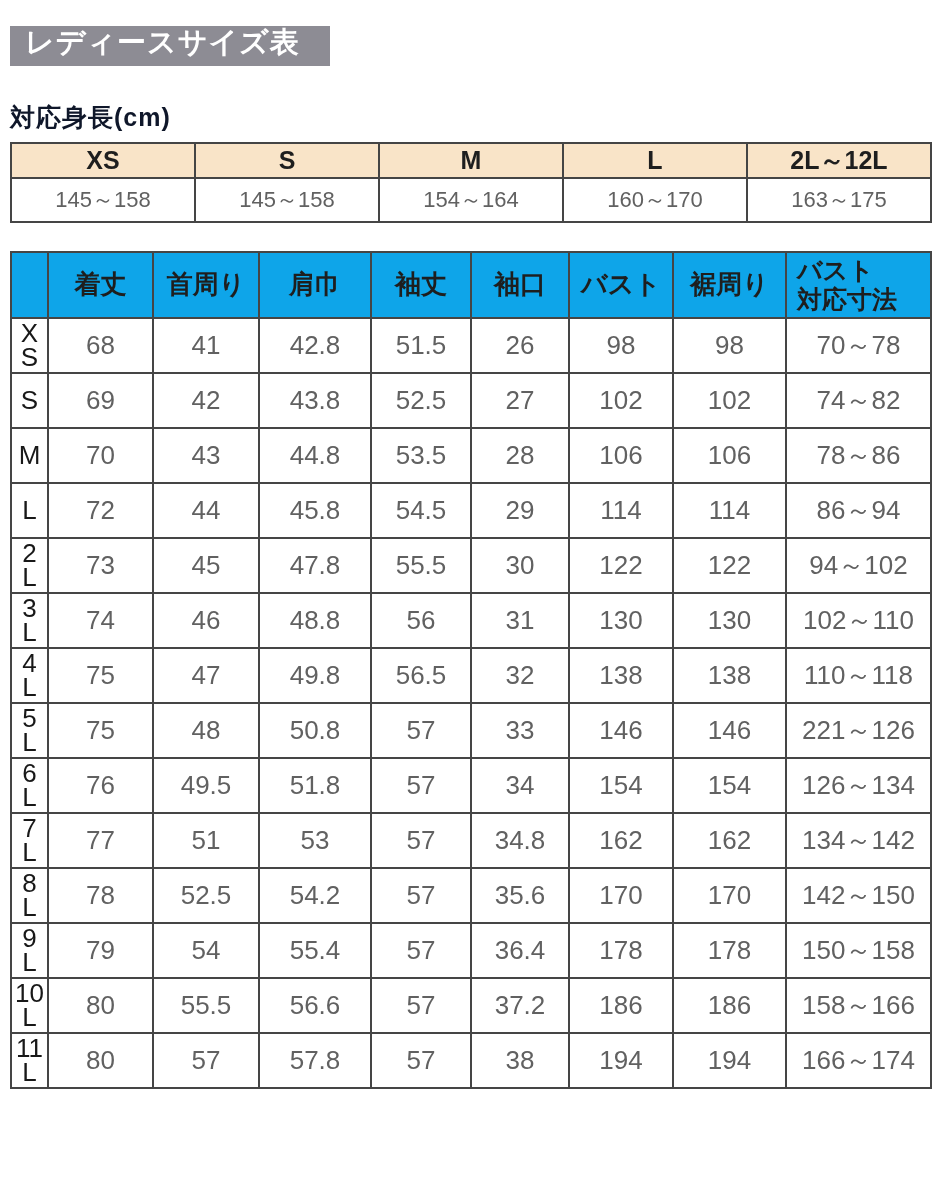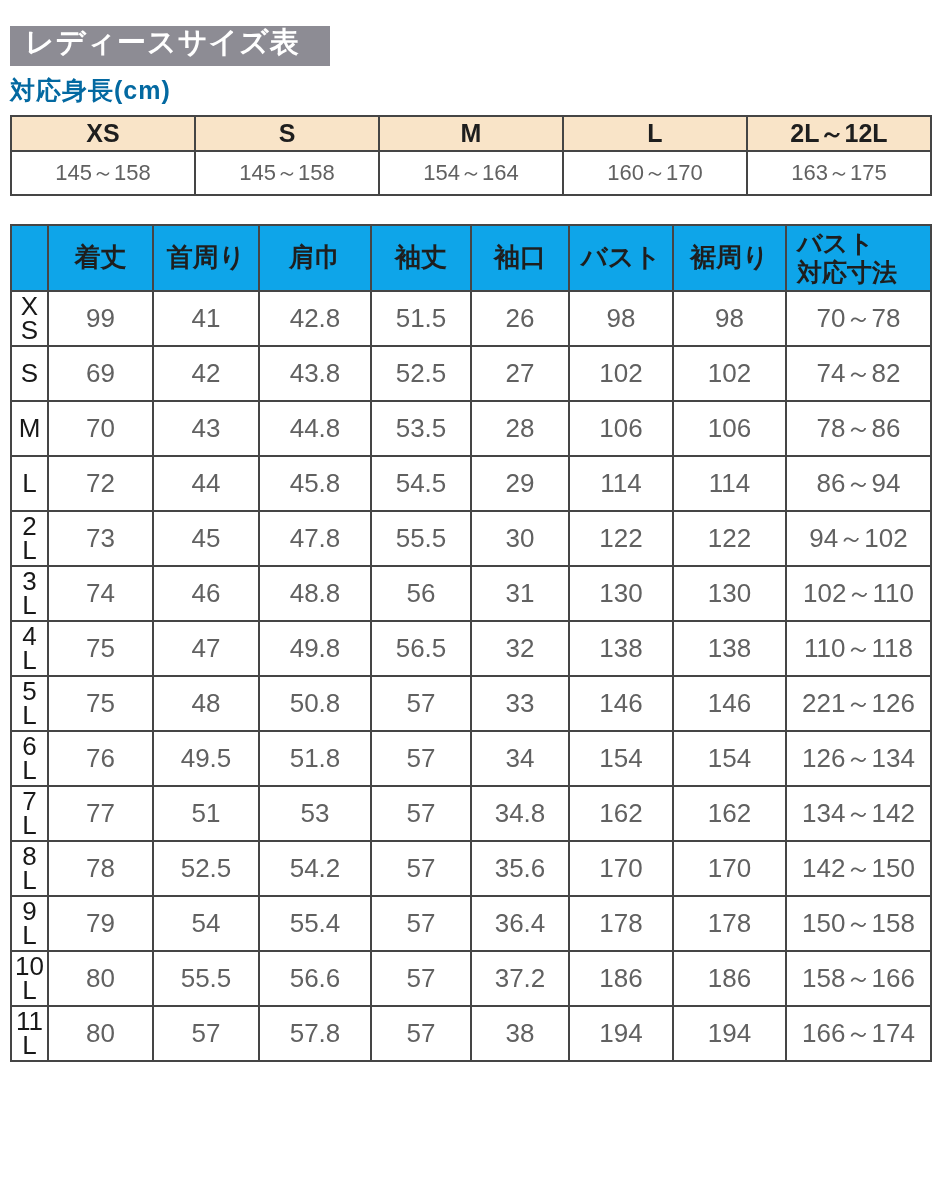--- a/index.html
+++ b/index.html
@@ -18,22 +18,22 @@
     font-weight: bold;
     line-height: 1.0;
     padding: 4px 30px 7px 15px;
     letter-spacing: 1px;
     font-family: Liberation Mono, monospace;
   }
 
   .subtitle {
     font-size: 25px;
     font-weight: bold;
-    color: #0369a1;
-    margin: 8px 0 8px 0;
+    color: #0f172a;
+    margin: 35px 0 8px 0;
     letter-spacing: 1px;
   }
 
   table {
     border-collapse: collapse;
     table-layout: fixed;
     width: 920px;
   }
   th, td {
     border: 2px solid #454545;
@@ -172,21 +172,21 @@
           <th>バスト
 対応寸法</th>
 
       </tr>
     </thead>
     <tbody>
 
         <tr>
           <th class="row-h">X
 S</th>
-          <td>99</td>
+          <td>68</td>
           <td>41</td>
           <td>42.8</td>
           <td>51.5</td>
           <td>26</td>
           <td>98</td>
           <td>98</td>
           <td>70～78</td>
         </tr>
 
         <tr>

